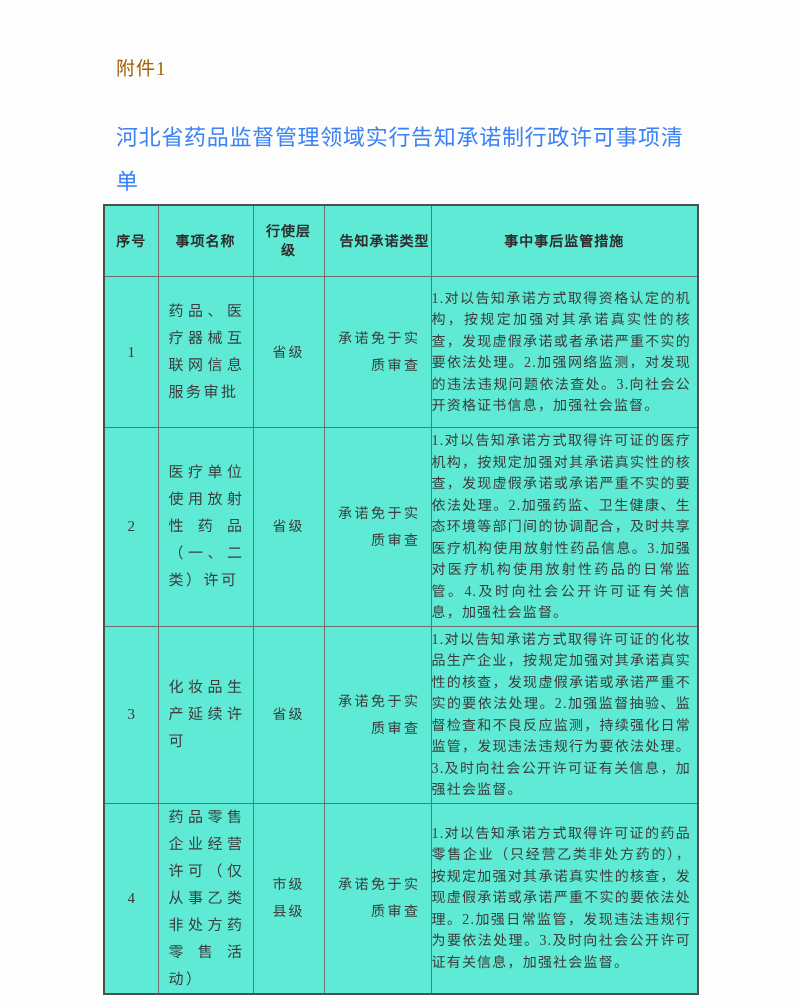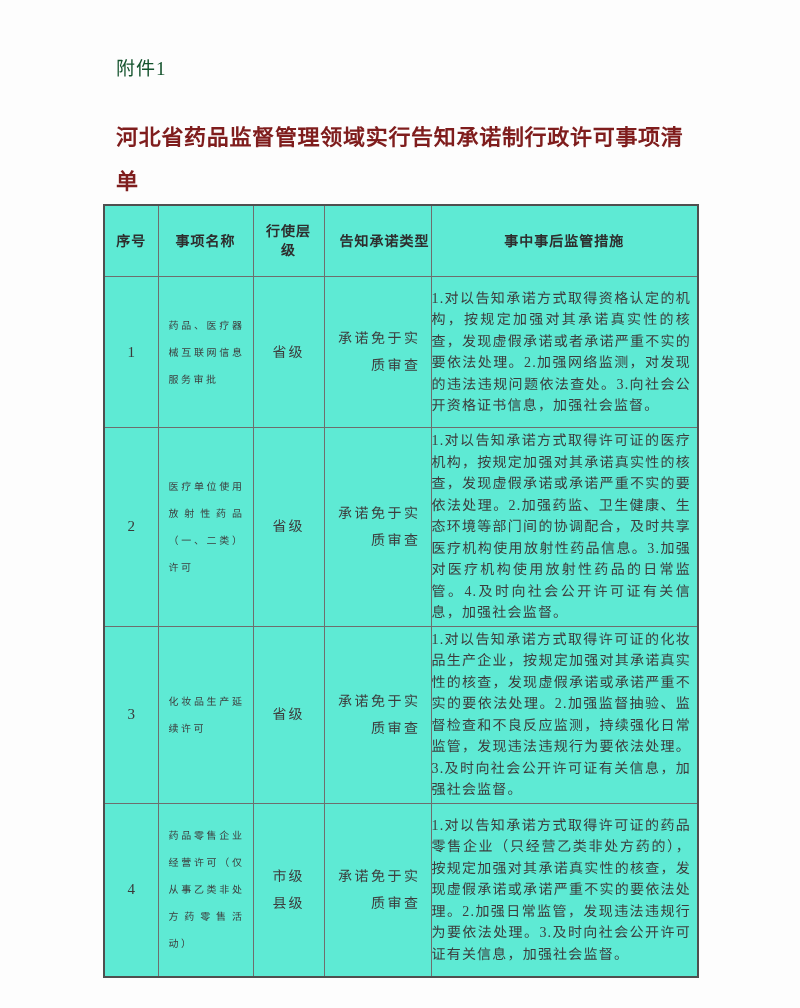--- a/index.html
+++ b/index.html
@@ -11,30 +11,30 @@
     font-family: "Liberation Serif", serif;
     color: #3d3d3d;
     overflow: hidden;
     box-sizing: border-box;
   }
   .attachment {
     margin: 56px 0 0 116px;
     font-size: 19px;
     line-height: 26px;
     letter-spacing: 1px;
-    color: #14532d;
+    color: #a16207;
   }
   .doc-title {
     margin: 34px 0 0 116px;
     width: 582px;
     font-size: 22px;
-    font-weight: bold;
+    font-weight: normal;
     line-height: 44px;
     letter-spacing: 0.7px;
-    color: #7f1d1d;
+    color: #3b82f6;
     font-family: "Liberation Sans", sans-serif;
   }
   table.items {
     margin: 0 0 0 103px;
     width: 594px;
     table-layout: fixed;
     border-collapse: collapse;
     border: 2px solid #4f4f4f;
     background: #5eead4;
   }
@@ -59,21 +59,21 @@
   tr.r1 { height: 151px; }
   tr.r2 { height: 197px; }
   tr.r3 { height: 170px; }
   tr.r4 { height: 174px; }
   td.c-no {
     text-align: center;
     font-size: 15px;
     color: #3a3a3a;
   }
   td.c-name {
-    font-size: 10px;
+    font-size: 15px;
     letter-spacing: 2.5px;
     line-height: 27px;
     text-align: justify;
     padding: 0 8px 0 10px;
   }
   td.c-level {
     text-align: center;
     font-size: 14px;
     letter-spacing: 2px;
     line-height: 27px;

